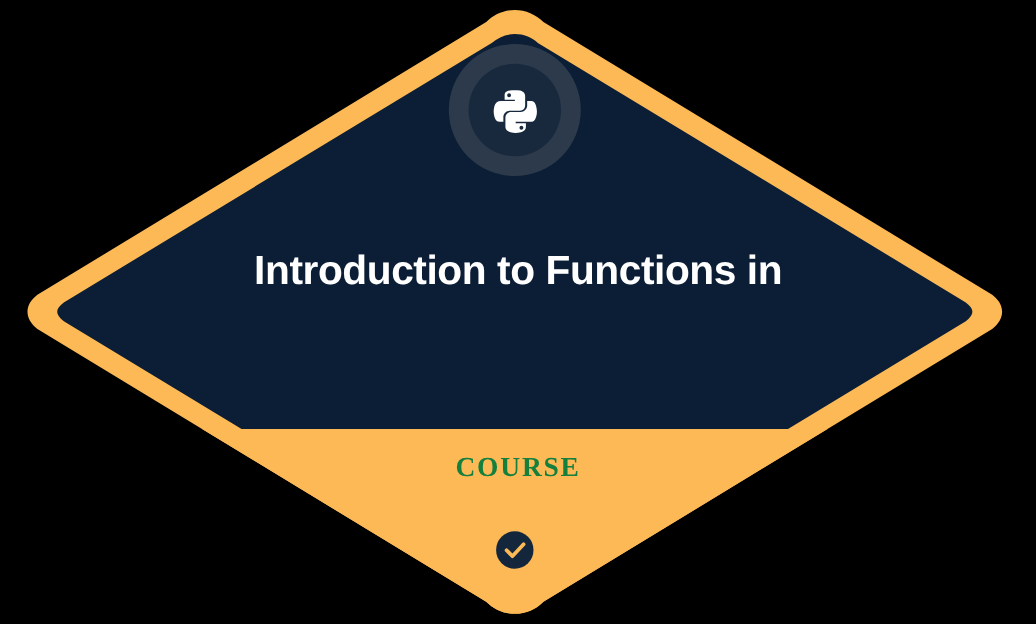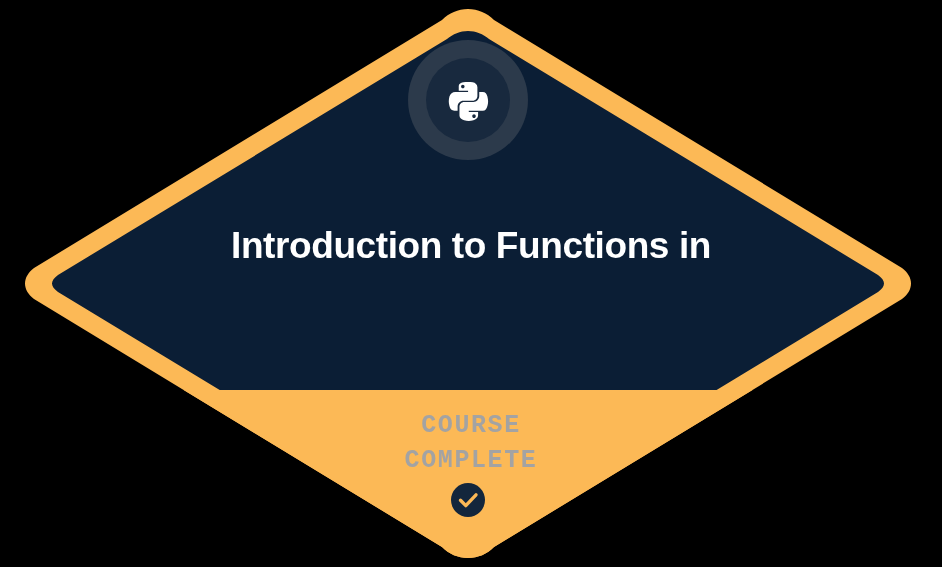--- a/index.html
+++ b/index.html
@@ -60,22 +60,22 @@
   .status-block {
     position: absolute;
     left: 271px;
     top: 408px;
     width: 400px;
     text-align: center;
   }
 
   .status-line {
     display: block;
-    color: #a3a3a3;
-    font-family: Liberation Mono, monospace;
+    color: #15803d;
+    font-family: Liberation Serif, serif;
     font-size: 25px;
     font-weight: 700;
     line-height: 35px;
     letter-spacing: 1.6px;
   }
 </style>
 </head>
 <body>
 
 <div id="badge-root">
@@ -147,17 +147,16 @@
 
   <div class="overlay">
 
     <div class="course-title">
       <span>Introduction to Functions in</span>
       <br>
     </div>
 
     <div class="status-block">
       <span class="status-line">COURSE</span>
-      <span class="status-line">COMPLETE</span>
     </div>
 
   </div>
 </div>
 
 </body></html>

